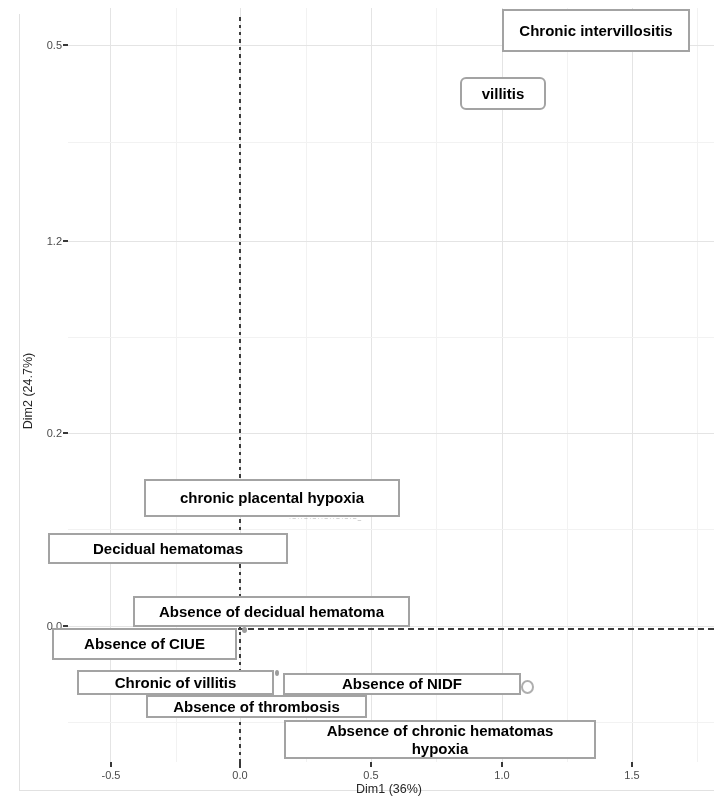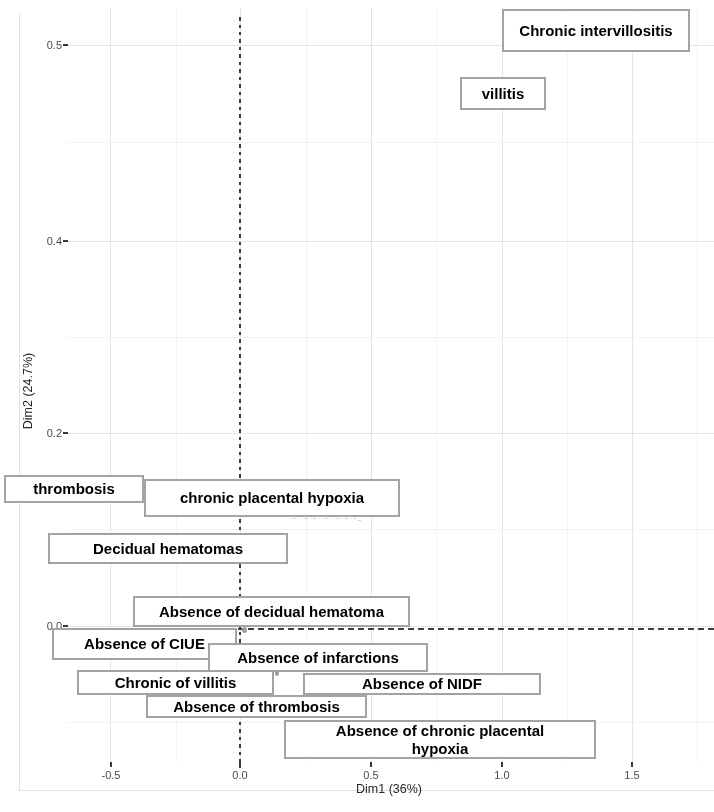--- a/index.html
+++ b/index.html
@@ -80,67 +80,61 @@
   <div class="tick-mark tick-y" style="top:240px;"></div>
   <div class="tick-mark tick-y" style="top:432px;"></div>
   <div class="tick-mark tick-y" style="top:625px;"></div>
   <div class="tick-mark tick-x" style="left:110px;"></div>
   <div class="tick-mark tick-x" style="left:239px;"></div>
   <div class="tick-mark tick-x" style="left:370px;"></div>
   <div class="tick-mark tick-x" style="left:501px;"></div>
   <div class="tick-mark tick-x" style="left:631px;"></div>
 
   <div class="tick-label tick-label-y" style="top:45px;">0.5</div>
-  <div class="tick-label tick-label-y" style="top:241px;">0.4</div>
+  <div class="tick-label tick-label-y" style="top:241px;">1.2</div>
   <div class="tick-label tick-label-y" style="top:433px;">0.2</div>
   <div class="tick-label tick-label-y" style="top:626px;">0.0</div>
   <div class="tick-label tick-label-x" style="left:111px;">-0.5</div>
   <div class="tick-label tick-label-x" style="left:240px;">0.0</div>
   <div class="tick-label tick-label-x" style="left:371px;">0.5</div>
   <div class="tick-label tick-label-x" style="left:502px;text-align:center;">1.0</div>
   <div class="tick-label tick-label-x" style="left:632px;">1.5</div>
 
   <div id="x-title" class="axis-title">Dim1 (36%)</div>
   <div id="y-title" class="axis-title">Dim2 (24.7%)</div>
 
   <div id="obscured-text" class="artifact">·–··–·–··–··–·–·–_</div>
   <div class="artifact gray-dot" style="left:242px;top:627px;width:5px;height:6px;"></div>
   <div class="artifact gray-dot" style="left:275px;top:670px;width:4px;height:6px;"></div>
   <div id="gray-ring" class="artifact"></div>
 
   <div class="label-box" style="left:502px;top:9px;width:188px;height:43px;">
       <span>Chronic intervillositis</span>
     </div>
-  <div class="label-box" style="left:460px;top:77px;width:86px;height:33px;">
+  <div class="label-box" style="left:460px;top:77px;width:86px;height:33px;border-radius:6px;">
       <span>villitis</span>
     </div>
   <div class="label-box" style="left:144px;top:479px;width:256px;height:38px;justify-content:center;">
       <span>chronic placental hypoxia</span>
-    </div>
-  <div class="label-box" style="left:4px;top:475px;width:140px;height:28px;">
-      <span>thrombosis</span>
     </div>
   <div class="label-box" style="left:48px;top:517px;width:240px;height:31px;margin-top:16px;">
       <span>Decidual hematomas</span>
     </div>
   <div class="label-box" style="left:52px;top:628px;width:185px;height:32px;">
       <span>Absence of CIUE</span>
     </div>
   <div class="label-box" style="left:133px;top:596px;width:277px;height:31px;">
       <span>Absence of decidual hematoma</span>
     </div>
-  <div class="label-box" style="left:208px;top:643px;width:220px;height:29px;">
-      <span>Absence of infarctions</span>
-    </div>
   <div class="label-box" style="left:77px;top:670px;width:197px;height:25px;">
       <span>Chronic of villitis</span>
     </div>
-  <div class="label-box" style="left:283px;top:673px;width:238px;height:22px;margin-left:20px;">
+  <div class="label-box" style="left:283px;top:673px;width:238px;height:22px;">
       <span>Absence of NIDF</span>
     </div>
   <div class="label-box" style="left:146px;top:695px;width:221px;height:23px;">
       <span>Absence of thrombosis</span>
     </div>
   <div class="label-box wrap-wide" style="left:284px;top:720px;width:312px;height:39px;">
-      <span>Absence of chronic placental hypoxia</span>
+      <span>Absence of chronic hematomas hypoxia</span>
     </div>
 
 </div>
 
 </body></html>

